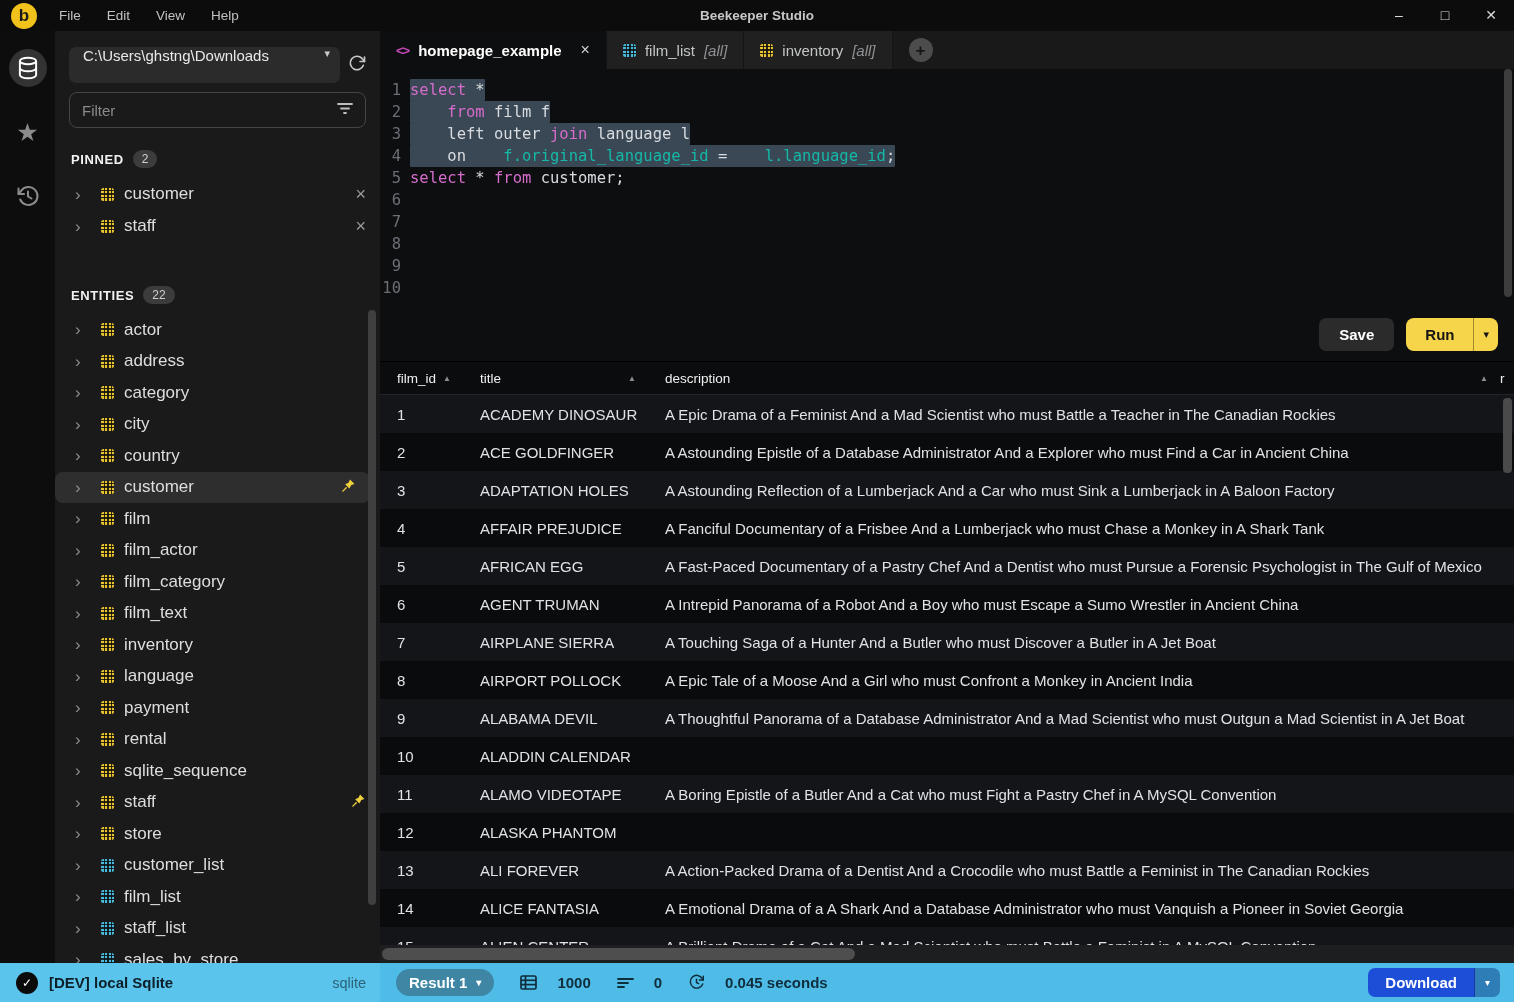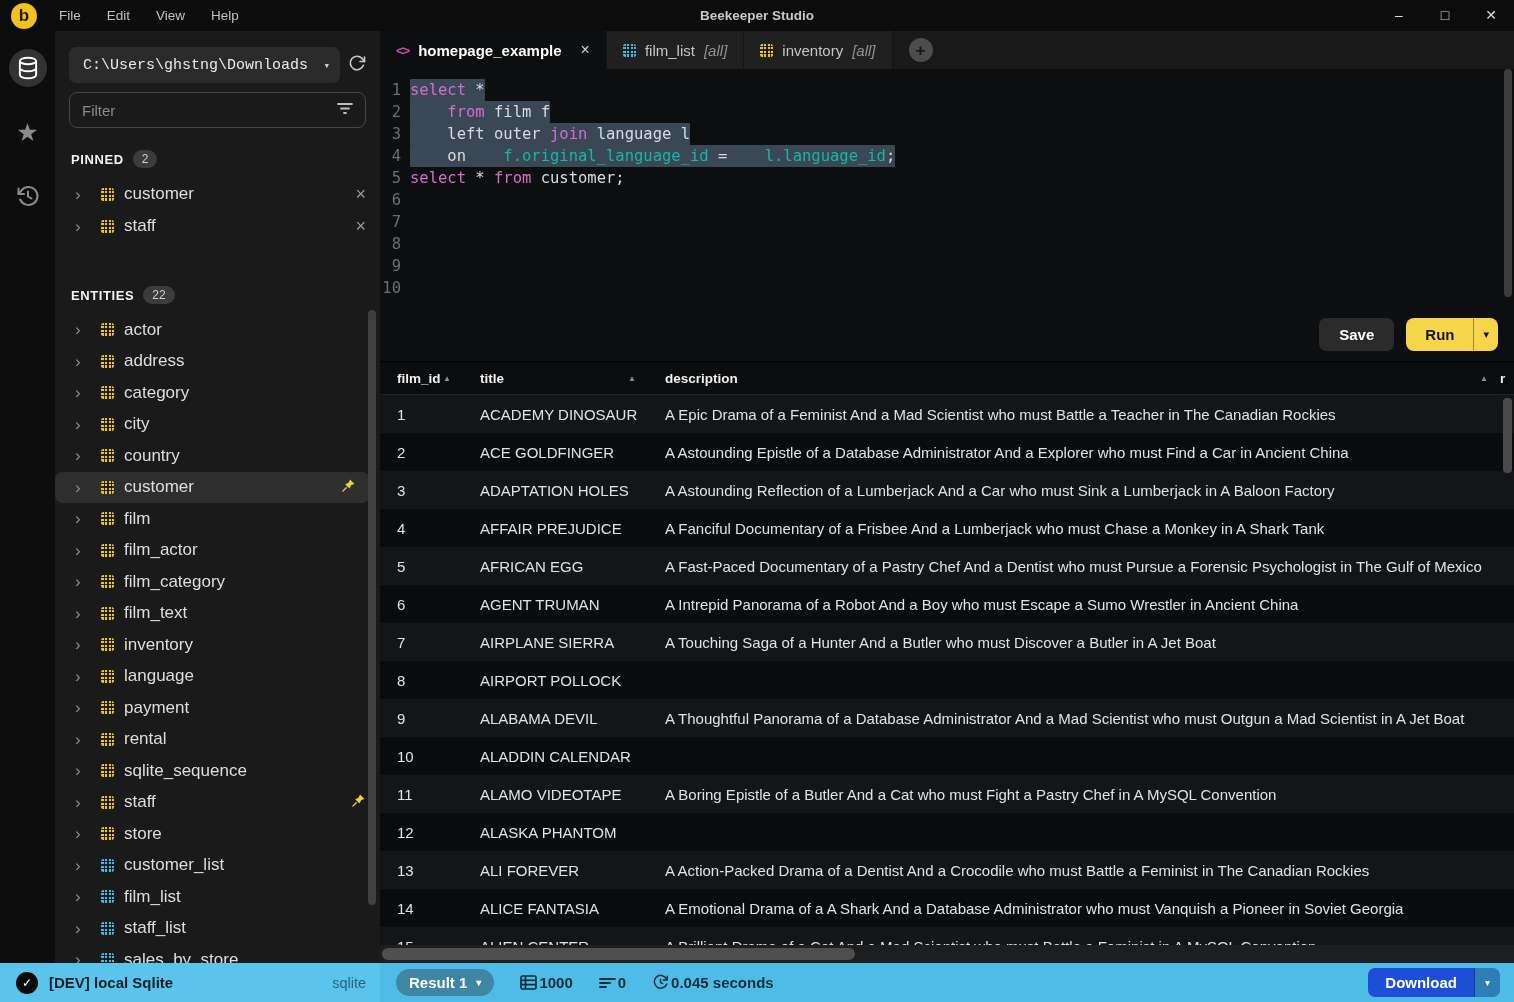--- a/index.html
+++ b/index.html
@@ -21,22 +21,22 @@
 
   
   .rail { width:55px; background:#0d0d0d; flex:none; display:flex; flex-direction:column; align-items:center; padding-top:18px; gap:26px; }
   .rail-btn { width:38px; height:38px; border-radius:50%; display:flex; align-items:center; justify-content:center; }
   .rail-btn.active { background:#333333; }
   .star-glyph { font-size:25px; color:#8b8b8b; line-height:1; }
 
   
   .sidebar { width:325px; background:#1a1a1a; flex:none; position:relative; padding-top:16px; overflow:hidden; }
   .conn-row { display:flex; align-items:center; margin:0 14px 0 14px; gap:8px; }
-  .conn-select { flex:1; height:36px; background:#2b2b2b; border-radius:7px; display:flex; align-items:center;
-    padding:0 10px 0 14px; color:#e9e9e9; font-size:15px; overflow:hidden; white-space:nowrap;font-family:Liberation Mono, monospace; }
+  .conn-select { flex:1; height:36px; background:#2b2b2b; border-radius:7px; display:flex; align-items:flex-start;
+    padding:0 10px 0 14px; color:#e9e9e9; font-size:15px; overflow:hidden; white-space:nowrap; }
   .conn-select .txt { flex:1; overflow:hidden; white-space:nowrap; }
   .conn-select .caret { color:#cccccc; font-size:11px; margin-left:6px; }
   .filter-wrap { margin:9px 14px 0 14px; height:36px; border:1px solid #454545; border-radius:8px;
     display:flex; align-items:center; padding:0 12px; }
   .filter-wrap input { flex:1; background:transparent; border:none; outline:none; color:#eab308; font-size:15px; }
   .filter-wrap input::placeholder { color:#8a8a8a; }
   .section-h { display:flex; align-items:center; gap:9px; margin:0 16px; color:#f2f2f2;
     font-size:13px; font-weight:bold; letter-spacing:.6px; }
   .section-h.pinned-h { margin-top:22px; }
   .section-h.entities-h { margin-top:44px; }
@@ -87,21 +87,21 @@
   .btn-run { background:#f6d54a; color:#151515; font-weight:bold; font-size:15px; border:none;
     border-radius:8px 0 0 8px; padding:8px 19px; border-right:1px solid rgba(0,0,0,.35); }
   .btn-run-caret { background:#f6d54a; color:#151515; border:none; border-radius:0 8px 8px 0;
     padding:0 9px; font-size:11px; }
   .ed-scrollbar { position:absolute; right:2px; top:0px; width:8px; height:228px; background:#3d3d3d; border-radius:4px; }
 
   
   .results { flex:1; display:flex; flex-direction:column; background:#0b0c0e; position:relative; overflow:hidden;
     border-top:1px solid #000; }
   .rheader { height:33px; display:flex; align-items:center; flex:none; background:#0b0c0e;
-    border-bottom:1px solid #222427; font-size:13.5px; font-weight:bold; color:#f0f0f0; }
+    border-bottom:1px solid #222427; font-size:13.5px; font-weight:normal; color:#f0f0f0; }
   .hcell { display:flex; align-items:center; padding:0 8px 0 17px; height:100%; }
   .hcell .sort { margin-left:auto; color:#8b8e92; font-size:8px; padding-right:4px; }
   .col-id { width:83px; flex:none; }
   .col-title { width:185px; flex:none; }
   .col-desc { flex:1; }
   .col-extra { width:14px; flex:none; overflow:hidden; padding:0; }
   .rows { flex:1; overflow:hidden; }
   .trow { height:38px; display:flex; align-items:center; font-size:15px; color:#e0e2e4; }
   .trow:nth-child(odd) { background:#131519; }
   .trow:nth-child(even) { background:#0a0b0d; }
@@ -114,21 +114,21 @@
   .statusbar { height:39px; flex:none; display:flex; align-items:stretch; font-size:15px; }
   .sb-left { width:380px; flex:none; background:#5bc4ec; display:flex; align-items:center; padding:0 14px 0 16px; }
   .sb-right { flex:1; background:#4fbce7; display:flex; align-items:center; padding:0 14px 0 16px; gap:26px; }
   .check-circle { width:22px; height:22px; border-radius:50%; background:#0b0b0b; color:#ffffff;
     display:flex; align-items:center; justify-content:center; font-size:12px; flex:none; }
   .conn-name { color:#0d1f29; font-weight:bold; margin-left:11px; white-space:nowrap; }
   .dialect { margin-left:auto; color:#2b6379; font-size:14.5px; }
   .result-pill { background:#3e86a4; color:#ffffff; font-weight:bold; border-radius:15px;
     padding:5px 13px; display:flex; align-items:center; gap:9px; }
   .result-pill .caret { font-size:10px; }
-  .sb-stat { display:flex; align-items:center; gap:2px; color:#0f2d3b; font-weight:bold; }
+  .sb-stat { display:flex; align-items:center; gap:20px; color:#0f2d3b; font-weight:bold; }
   .sb-stat svg { display:block; }
   .download-split { margin-left:auto; display:flex; }
   .btn-download { background:#1d4ed8; color:#ffffff; font-weight:bold; font-size:15px; border:none;
     border-radius:7px 0 0 7px; padding:6px 17px; border-right:1px solid rgba(0,0,0,.25); }
   .btn-download-caret { background:#2f7db6; color:#ffffff; border:none; border-radius:0 7px 7px 0;
     padding:0 10px; font-size:10px; }
 </style>
 </head>
 <body>
 
@@ -457,20 +457,21 @@
               <div class="tcell col-desc">A Intrepid Panorama of a Robot And a Boy who must Escape a Sumo Wrestler in Ancient China</div>
             </div>
             <div class="trow">
               <div class="tcell col-id">7</div>
               <div class="tcell col-title">AIRPLANE SIERRA</div>
               <div class="tcell col-desc">A Touching Saga of a Hunter And a Butler who must Discover a Butler in A Jet Boat</div>
             </div>
             <div class="trow">
               <div class="tcell col-id">8</div>
               <div class="tcell col-title">AIRPORT POLLOCK</div>
+              <div class="tcell col-desc">A Epic Tale of a Moose And a Girl who must Confront a Monkey in Ancient India</div>
             </div>
             <div class="trow">
               <div class="tcell col-id">9</div>
               <div class="tcell col-title">ALABAMA DEVIL</div>
               <div class="tcell col-desc">A Thoughtful Panorama of a Database Administrator And a Mad Scientist who must Outgun a Mad Scientist in A Jet Boat</div>
             </div>
             <div class="trow">
               <div class="tcell col-id">10</div>
               <div class="tcell col-title">ALADDIN CALENDAR</div>
             </div>

